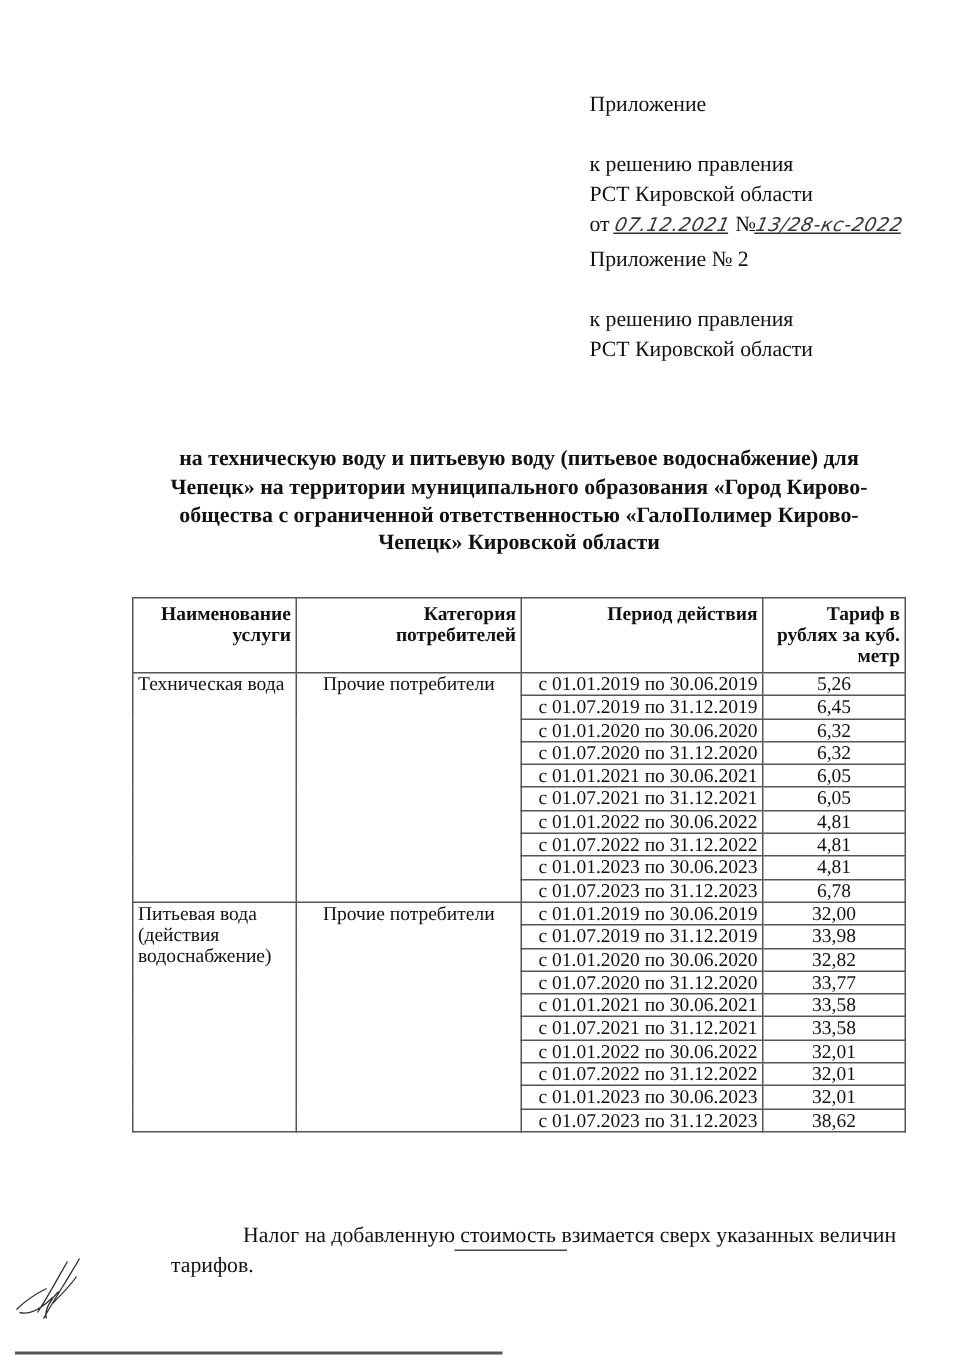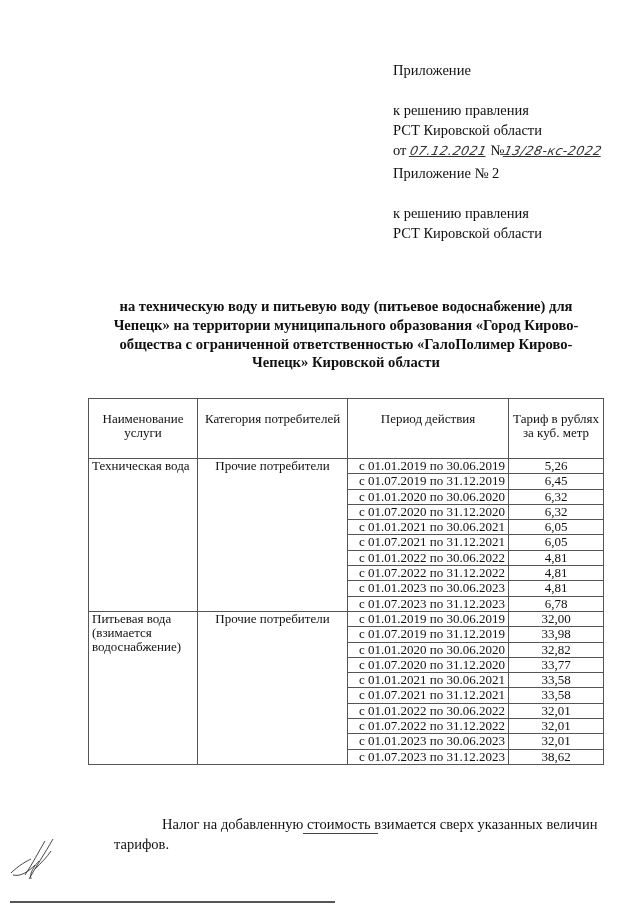--- a/index.html
+++ b/index.html
@@ -14,21 +14,21 @@
         text-decoration: underline; letter-spacing: 0.5px; transform: skewX(-12deg); display: inline-block; }
   .title { left: 90px; width: 512px; text-align: center; font-weight: bold; font-size: 14.6px; line-height: 18.8px; }
   .title .main { font-size: 15px; }
   table.tariffs {
     position: absolute; left: 88px; top: 398px; border-collapse: collapse;
     font-size: 13px; line-height: 14px;
   }
   table.tariffs td, table.tariffs th {
     border: 1px solid #555; padding: 0 3px; font-weight: normal; vertical-align: top;
   }
-  table.tariffs th { text-align: center; height: 46px; padding-top: 13px; }
+  table.tariffs th { text-align: right; height: 46px; padding-top: 3px; font-weight: bold; }
   table.tariffs td { height: 14.3px; }
   .c1 { width: 102px; } .c2 { width: 143px; } .c3 { width: 154px; } .c4 { width: 88px; }
   td.svc { text-align: left; }
   td.cat { text-align: center; }
   td.per { text-align: right; }
   td.val { text-align: center; }
   .note { left: 78px; width: 520px; font-size: 14.5px; line-height: 20px; text-indent: 48px; }
   .dash { left: 303px; top: 833px; width: 75px; border-top: 1px solid #444; }
   .bottom-rule { left: 10px; top: 901px; width: 325px; border-top: 2px solid #555; }
   .sig { left: 5px; top: 835px; }
@@ -111,21 +111,21 @@
     <tr>
         <td class="per">с 01.01.2023 по 30.06.2023</td>
         <td class="val">4,81</td>
       </tr>
     <tr>
         <td class="per">с 01.07.2023 по 31.12.2023</td>
         <td class="val">6,78</td>
       </tr>
 
     <tr>
-      <td class="svc" rowspan="10">Питьевая вода (взимается водоснабжение)</td>
+      <td class="svc" rowspan="10">Питьевая вода (действия водоснабжение)</td>
       <td class="cat" rowspan="10">Прочие потребители</td>
       <td class="per">с 01.01.2019 по 30.06.2019</td>
       <td class="val">32,00</td>
     </tr>
     <tr>
         <td class="per">с 01.07.2019 по 31.12.2019</td>
         <td class="val">33,98</td>
       </tr>
     <tr>
         <td class="per">с 01.01.2020 по 30.06.2020</td>

